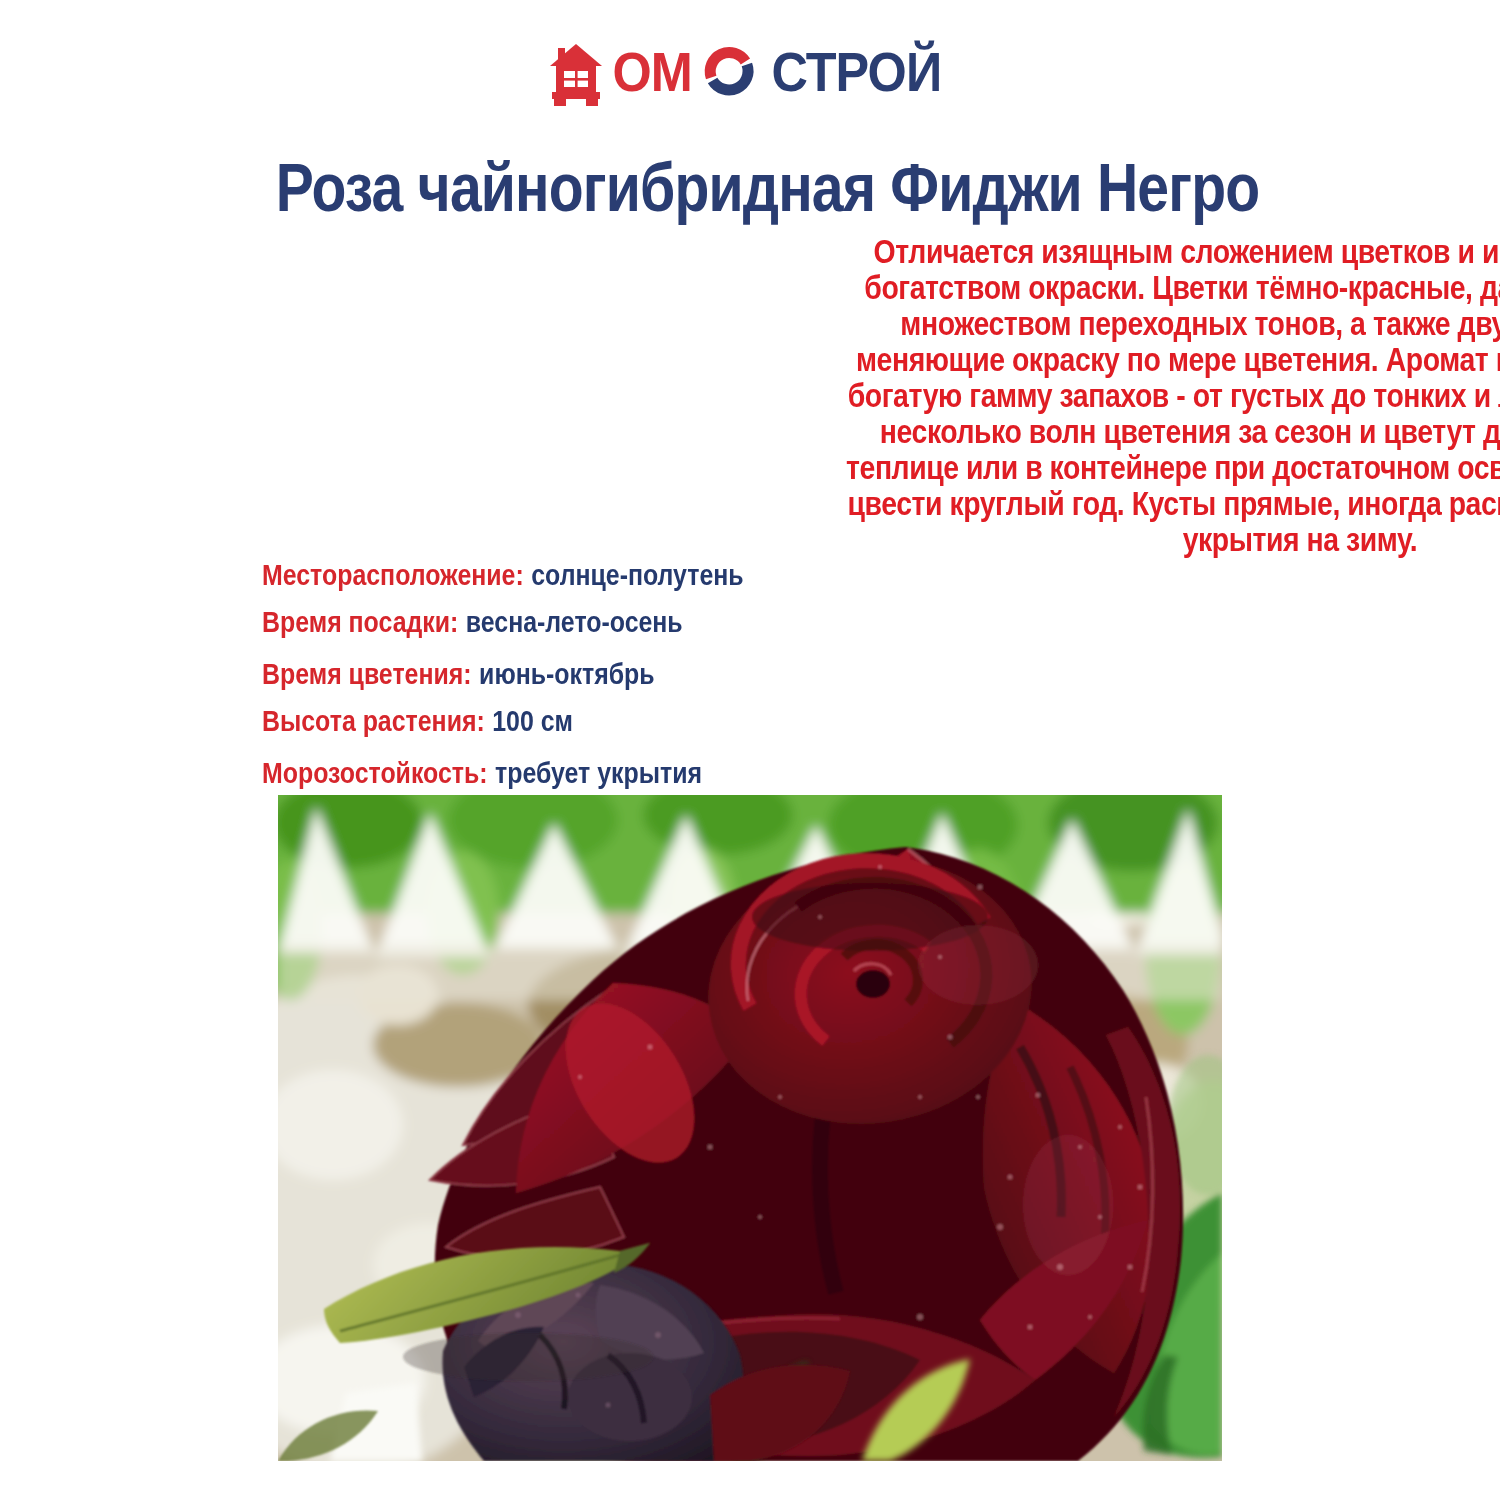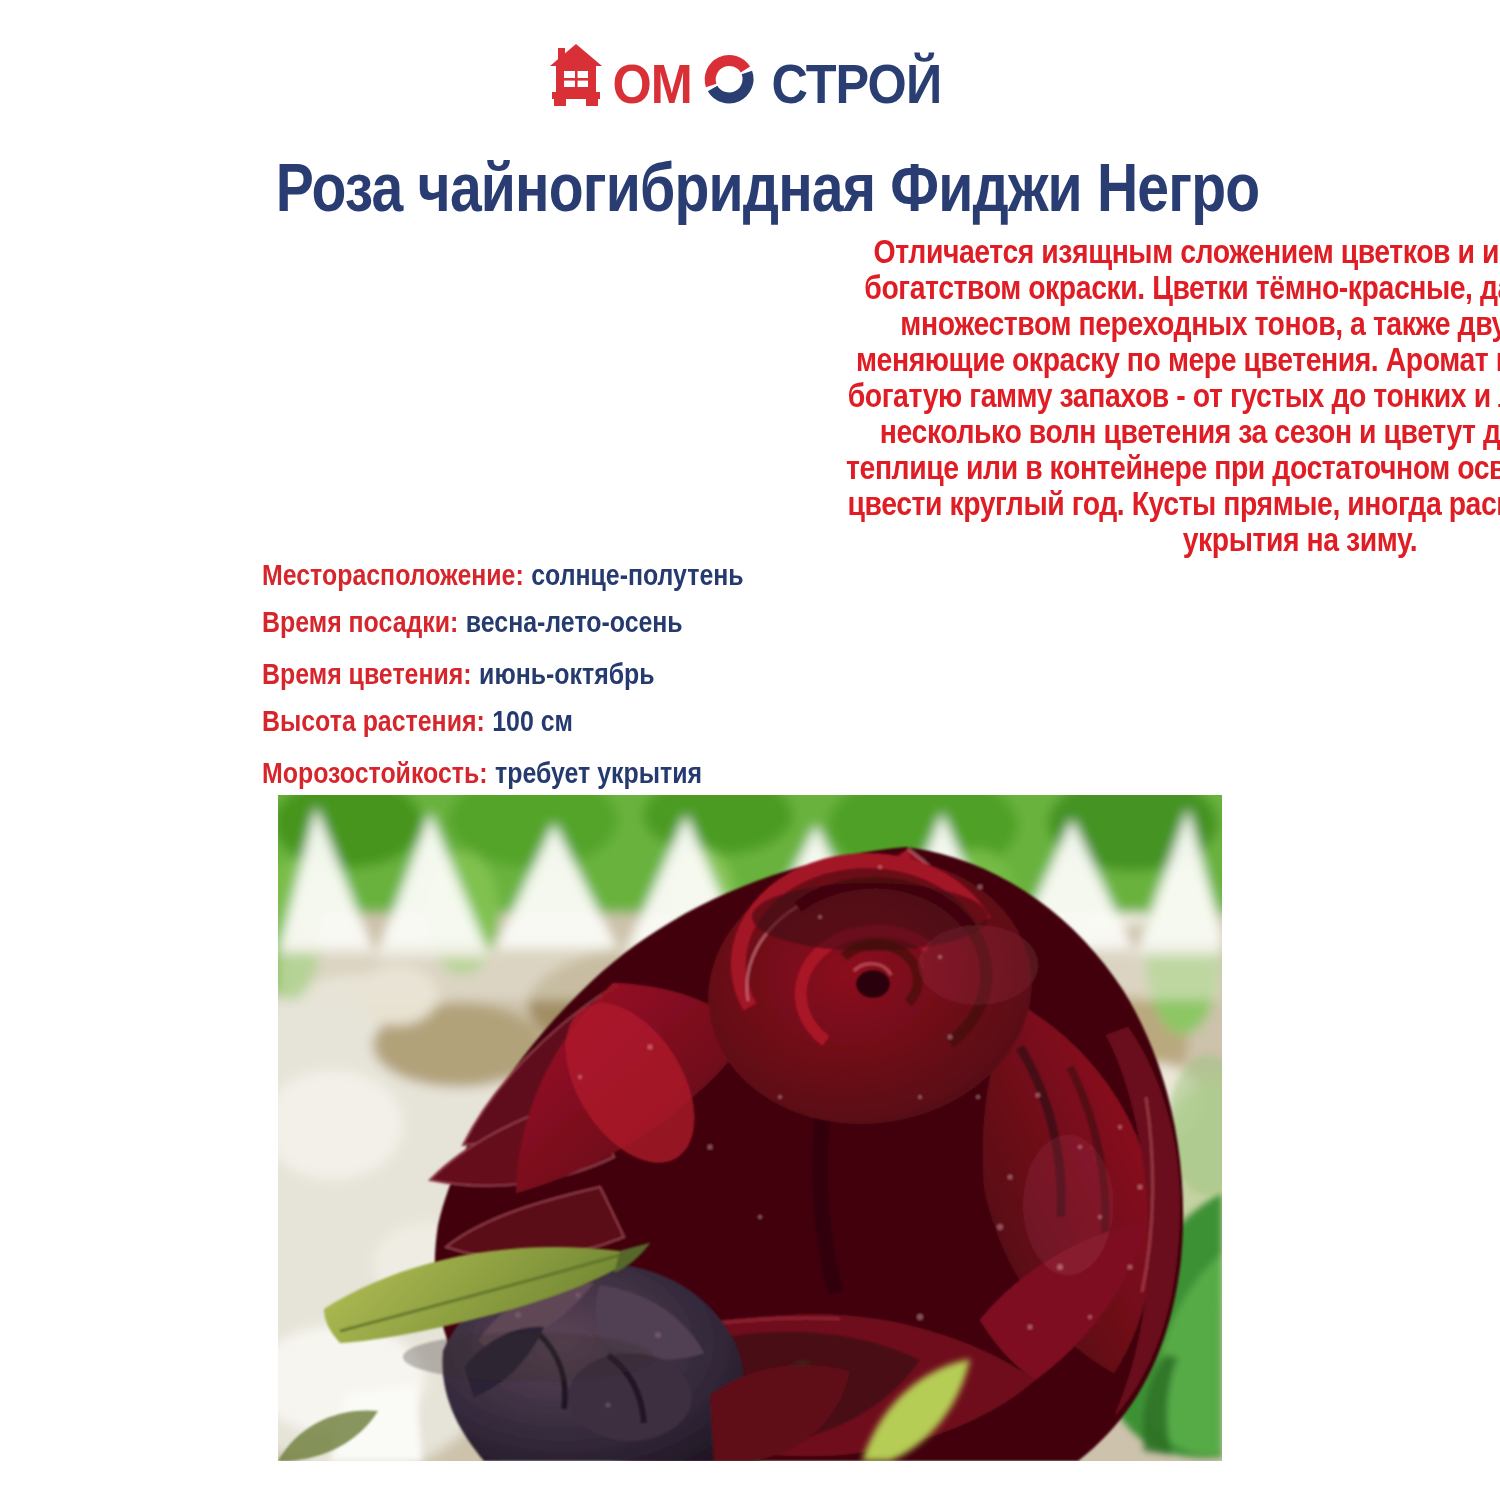--- a/index.html
+++ b/index.html
@@ -1,20 +1,20 @@
 <!DOCTYPE html>
 <html><head>
 <meta charset="utf-8">
 <style>
   html,body { margin:0; padding:0; background:#ffffff; }
   body { width:1500px; height:1500px; position:relative; font-family:"Liberation Sans", sans-serif; overflow:hidden; }
   .page { position:absolute; inset:0; background:#ffffff; }
 
   
-  .logo-row { position:absolute; top:44px; left:0; width:100%; display:flex; justify-content:center; align-items:flex-end; gap:6px; }
+  .logo-row { position:absolute; top:44px; left:0; width:100%; display:flex; justify-content:center; gap:6px; }
   .logo-row svg { display:block; margin-bottom:6px; }
   .logo-text { font-weight:bold; font-size:56px; line-height:1; letter-spacing:-1px; display:inline-block; transform:scaleX(.9); }
   .logo-om   { color:#d93038; }
   .logo-stroy{ color:#2b3e72; }
 
   
   .title { position:absolute; top:134px; left:0; width:100%; text-align:center; }
   .title span { display:inline-block; white-space:nowrap; transform:scaleX(.84); font-weight:bold; font-size:68px; line-height:72px; color:#2a3d72; letter-spacing:-1px; }
 
   

